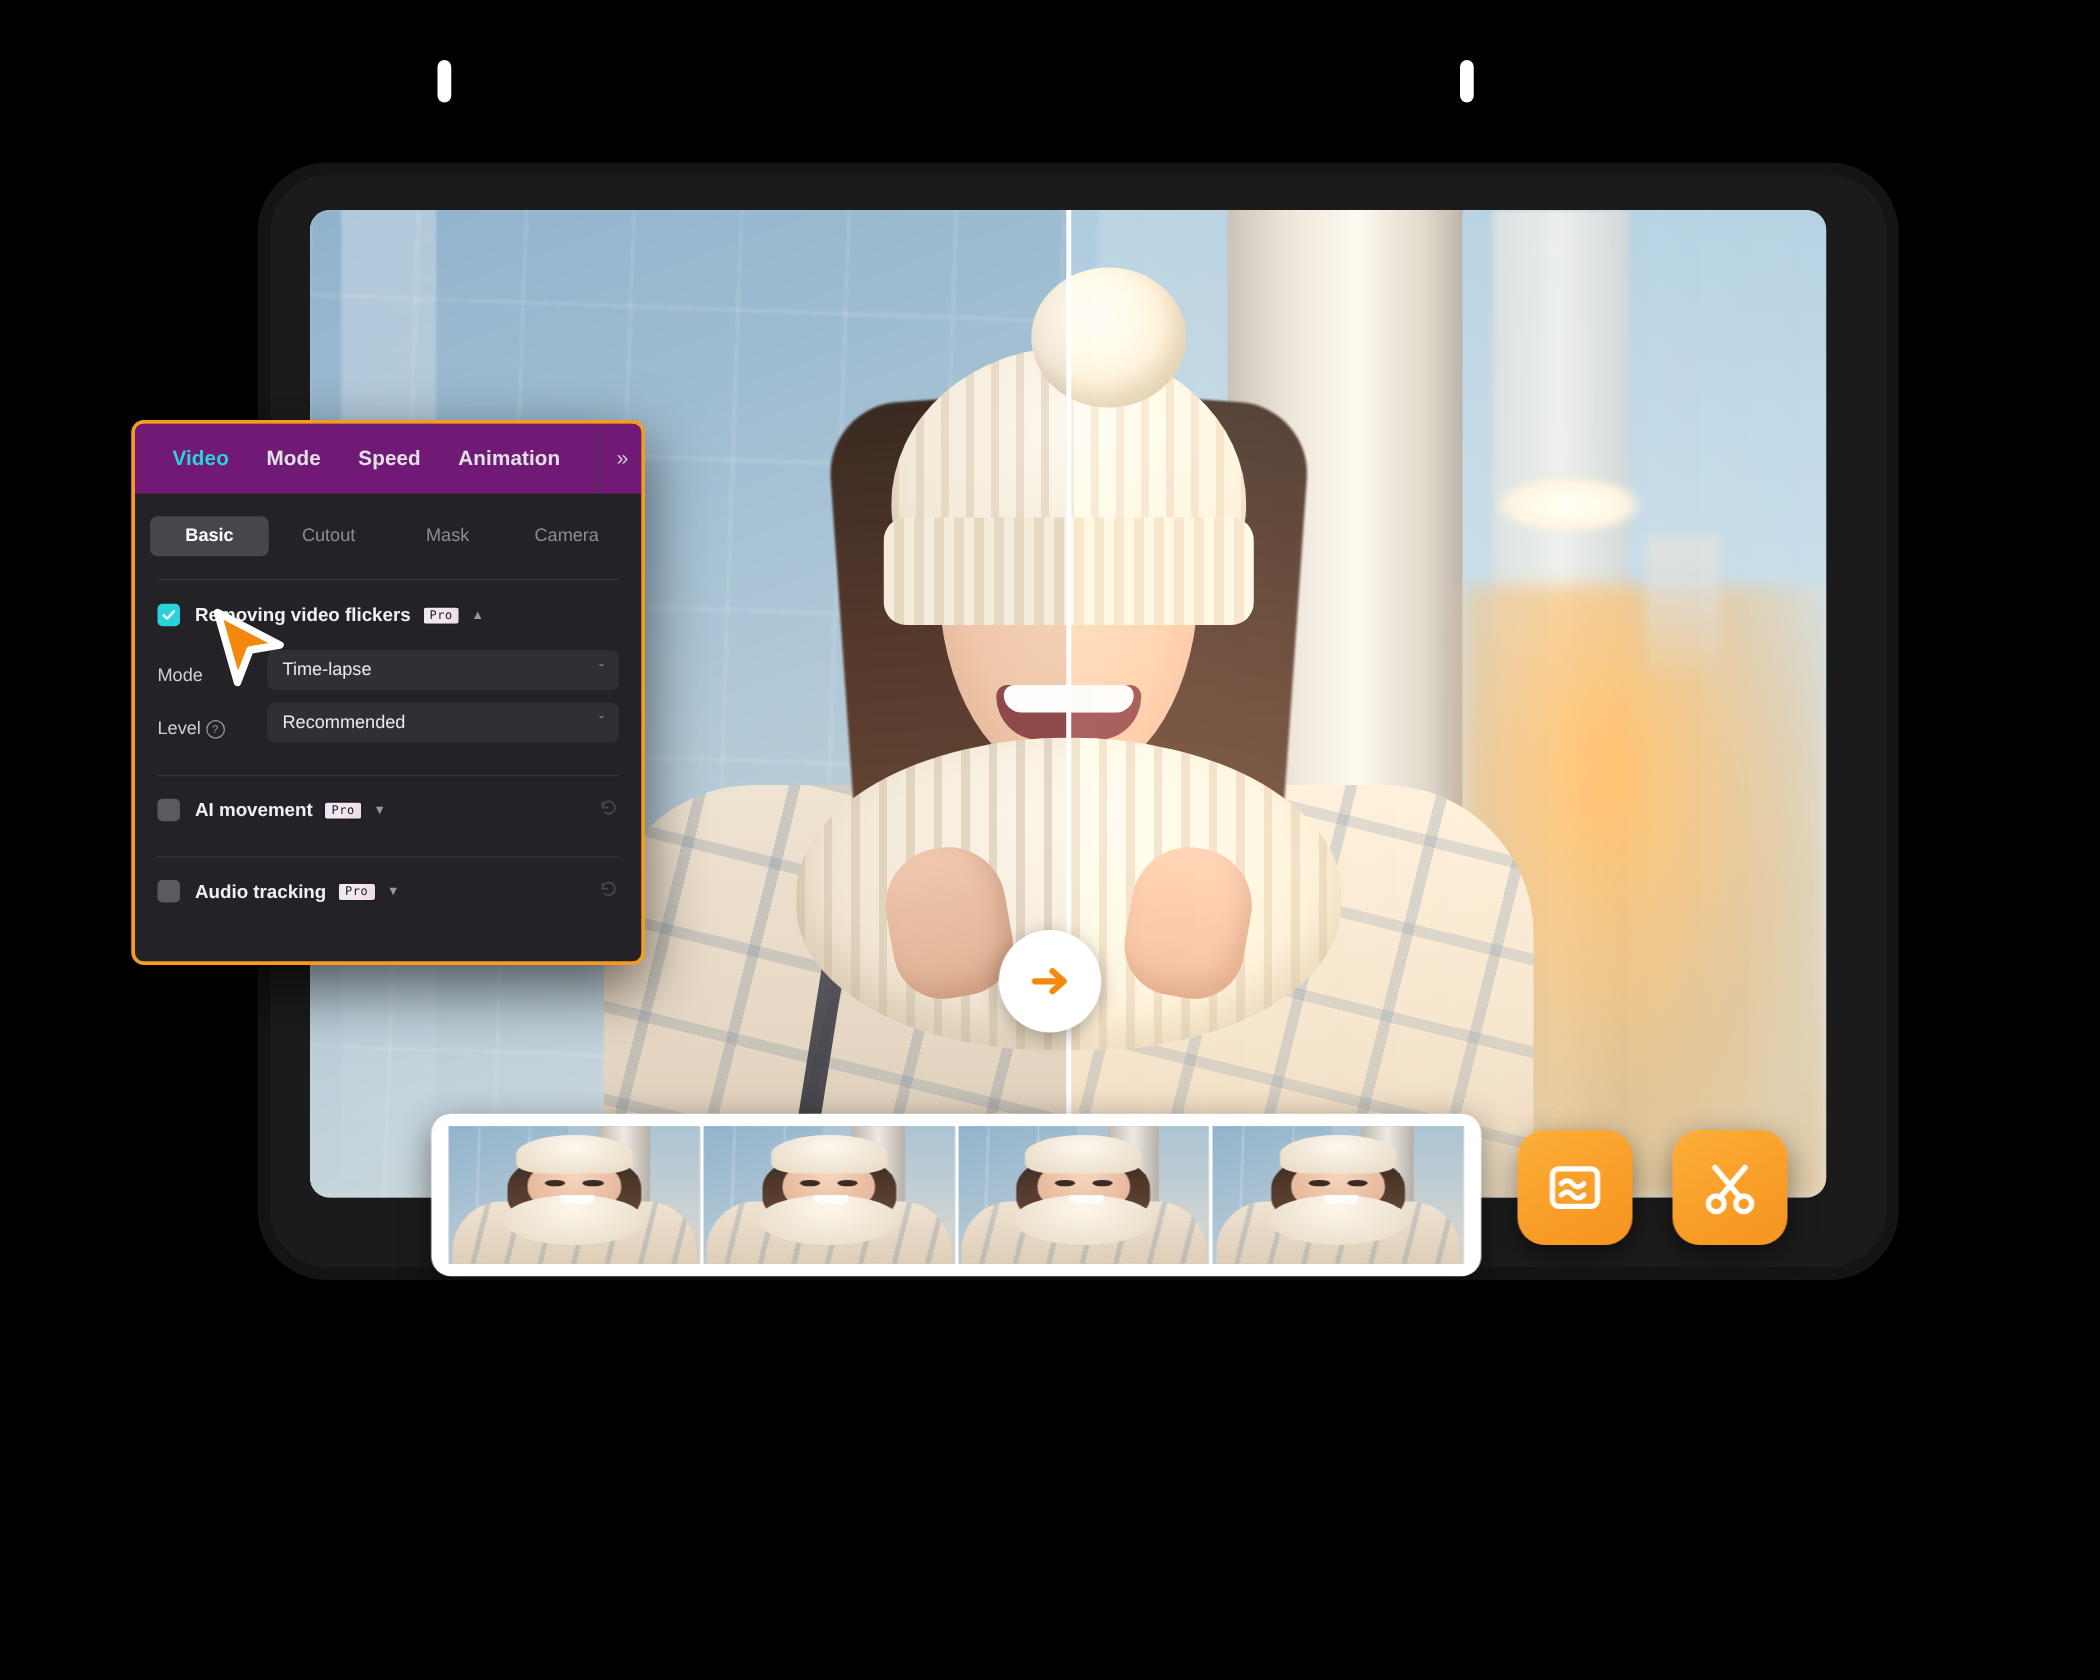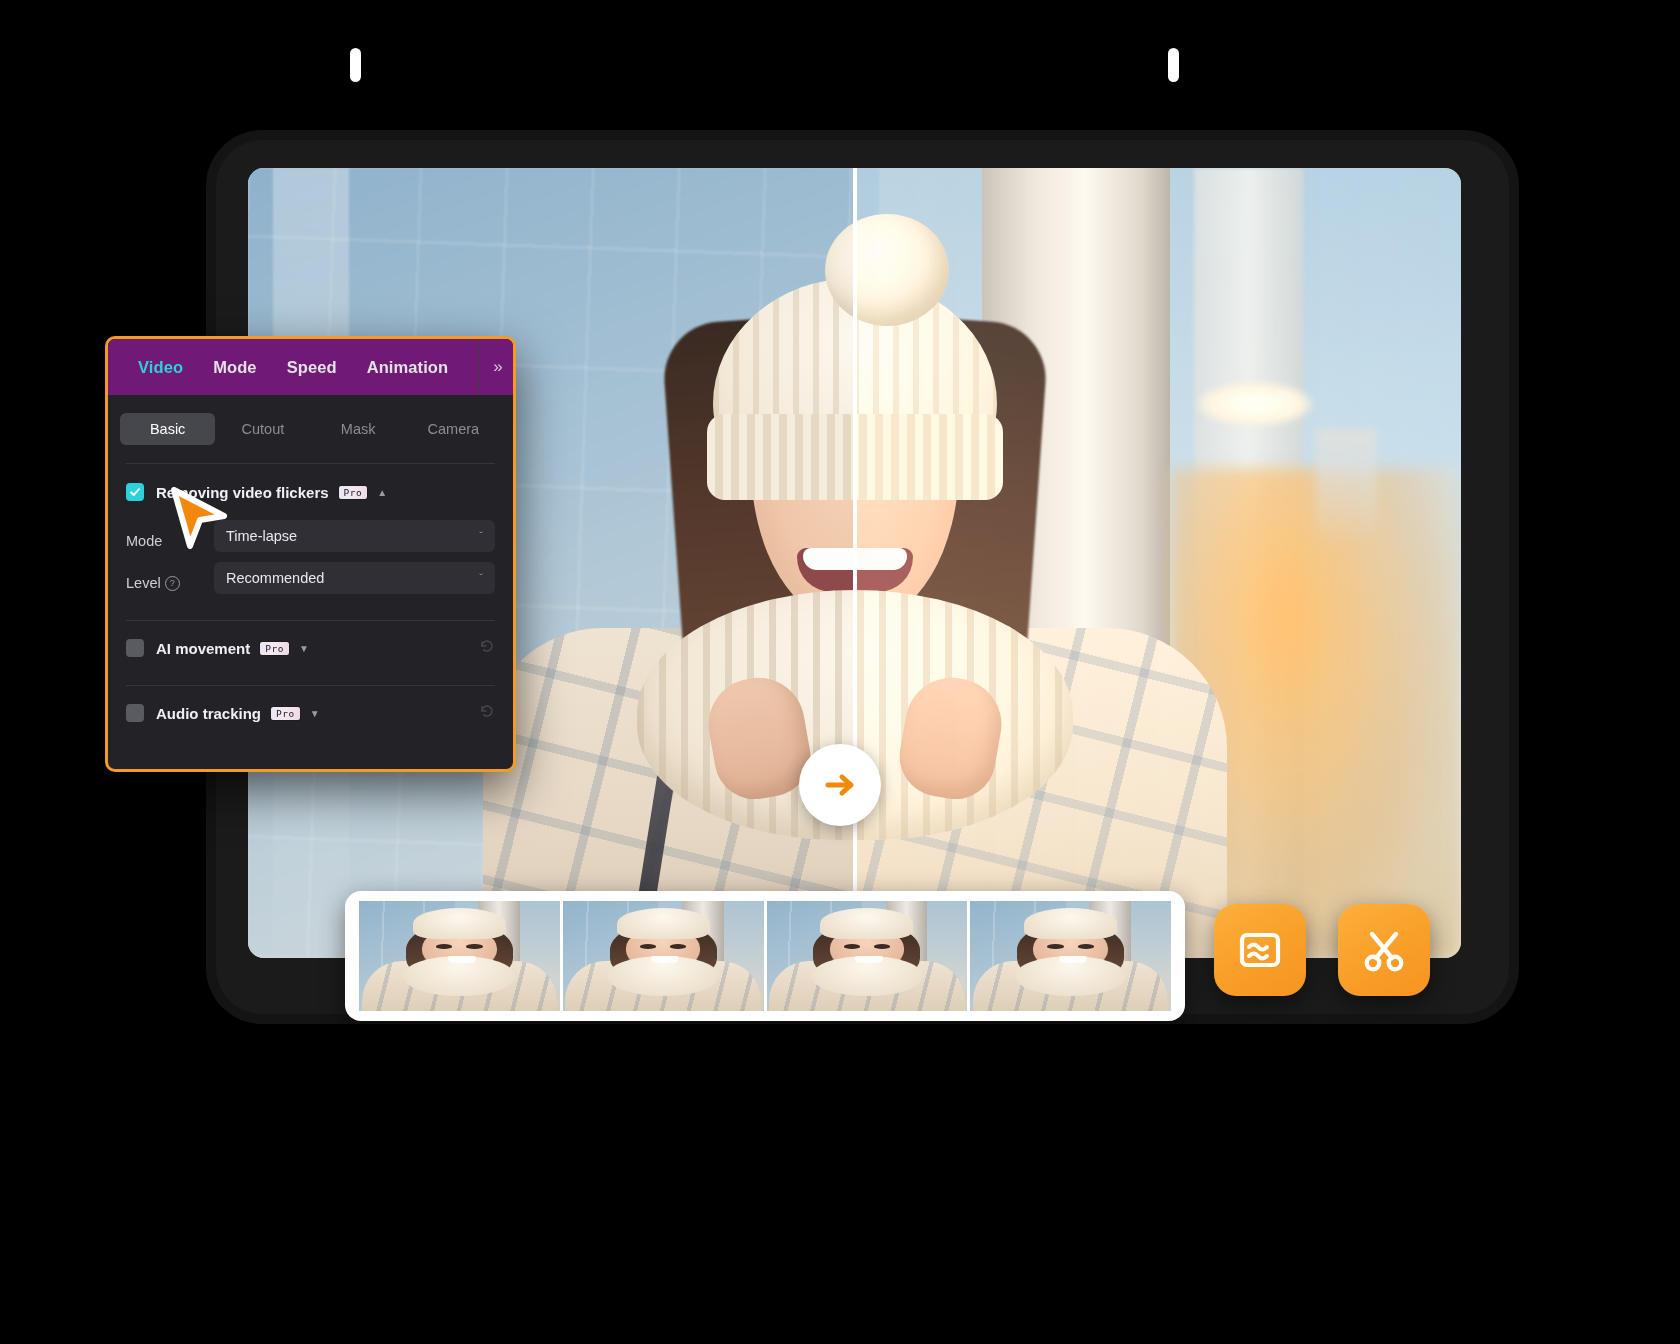--- a/index.html
+++ b/index.html
@@ -146,21 +146,21 @@
   #settings-panel{position:absolute;left:105px;top:336px;width:405px;height:430px;
     background:#232327;border:3px solid #F59A23;border-radius:10px;overflow:hidden;
     box-shadow:0 18px 50px rgba(0,0,0,.6);}
   #tab-bar{display:flex;align-items:center;height:56px;padding:0 0 0 30px;background:#701a75;}
   .tab{font-size:16.5px;font-weight:bold;color:#e2e2e6;margin-right:30px;letter-spacing:.1px;}
   .tab.active{color:#2BD2DC;}
   #tab-overflow{margin-left:auto;display:flex;align-items:center;height:100%;padding:0 18px 0 14px;
     border-left:1px solid #3d3d44;color:#cfcfd4;font-size:17px;}
   #mode-tabs{display:flex;align-items:center;height:48px;margin:10px 12px 0 12px;}
   .seg{flex:1;text-align:center;font-size:14.5px;color:#8c8c93;padding:8px 0;border-radius:6px;}
-  .seg.active{background:#46464d;color:#fff;font-weight:normal;}
+  .seg.active{background:#46464d;color:#fff;font-weight:bold;}
   .divider-line{height:1px;background:#35353b;margin:10px 18px 0 18px;}
   .row{display:flex;align-items:center;padding:0 18px;height:46px;}
   .cb{width:18px;height:18px;border-radius:4px;background:#2BD2DC;
       display:flex;align-items:center;justify-content:center;flex:0 0 auto;}
   .cb.off{background:#5a5a61;}
   .cb svg{display:block;}
   .row-label{font-size:15px;font-weight:bold;color:#f0f0f4;margin-left:12px;}
   .pro{display:inline-block;margin-left:9px;padding:1px 5px;border-radius:3px;font-size:9.5px;
     font-weight:normal;letter-spacing:.5px;color:#1a1a1a;font-family:"DejaVu Sans Mono",monospace;
     background:linear-gradient(100deg,#e9e6f5 0%,#f4e8f2 45%,#efd9e6 100%);

